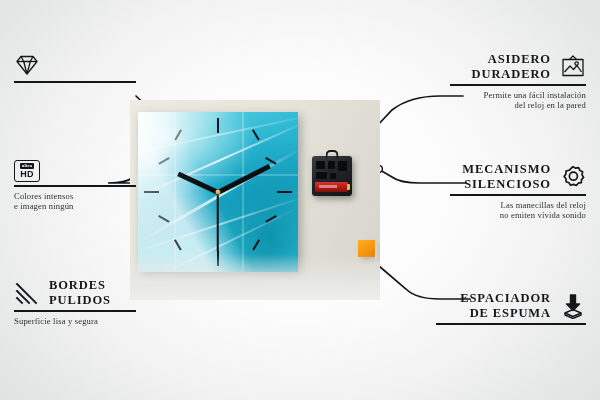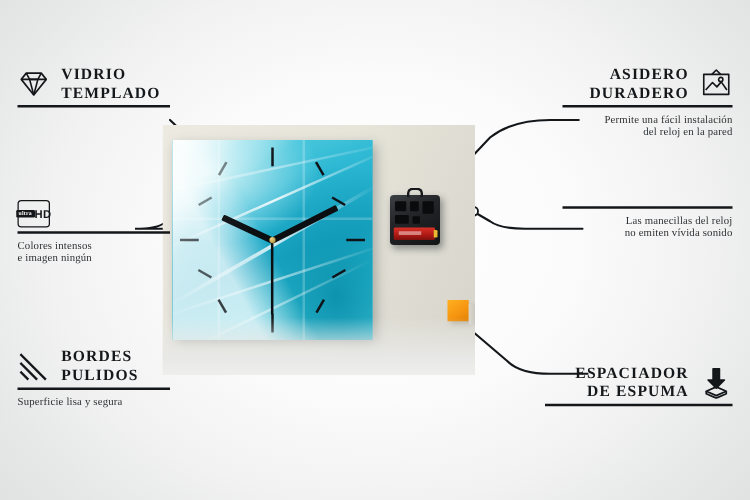--- a/index.html
+++ b/index.html
@@ -125,21 +125,21 @@
     font-family:"Liberation Serif", serif;
     font-size:8.6px; line-height:10.6px; color:#2d3033;
     margin-top:4px; white-space:pre-line; letter-spacing:.15px;
   }
   .feat.right .sub { text-align:right; }
   .ico { width:26px; height:26px; flex:0 0 26px; display:block; }
 
   .hd-badge {
     width:26px; height:22px; flex:0 0 26px;
     border:1.6px solid #14171a; border-radius:3px;
-    display:flex; flex-direction:row; align-items:center; justify-content:center;
+    display:flex; flex-direction:column; align-items:center; justify-content:center;
     line-height:1;
   }
   .hd-badge .u { font-size:4.6px; font-weight:700; letter-spacing:.2px; color:#14171a;
      background:#14171a; color:#fff; padding:.5px 2px; border-radius:1px; }
   .hd-badge .h { font-size:9px; font-weight:700; color:#14171a; letter-spacing:.3px; margin-top:.5px;
      font-family:"Liberation Sans", sans-serif; }
 </style>
 </head>
 <body>
 
@@ -223,22 +223,20 @@
     <div class="row">
       <svg class="ico" viewBox="0 0 26 26">
         <g fill="none" stroke="#14171a" stroke-width="1.3" stroke-linejoin="round">
           <path d="M3 9.5 L7 4.5 H19 L23 9.5 L13 22 Z"></path>
           <path d="M3 9.5 H23"></path>
             <path d="M7 4.5 L9.7 9.5 L13 22"></path>
           <path d="M19 4.5 L16.3 9.5 L13 22"></path>
             <path d="M9.7 9.5 H16.3"></path>
         </g>
       </svg>
-      <div class="ttl">VIDRIO
-TEMPLADO</div>
     </div>
     <div class="rule"></div>
   </div>
 
   <div class="feat left" style="left:14px;top:160px;width:122px">
     <div class="row">
       <div class="hd-badge">
         <span class="u">ultra</span>
         <span class="h">HD</span>
       </div>
@@ -276,20 +274,33 @@
         </g>
       </svg>
       <div class="ttl">BORDES
 PULIDOS</div>
     </div>
     <div class="rule"></div>
     <div class="sub">Superficie lisa y segura</div>
   </div>
 
   <div class="feat right" style="right:14px;top:162px;width:136px">
+    <div class="row">
+      <div class="ttl">MECANISMO
+SILENCIOSO</div>
+      <svg class="ico" viewBox="0 0 26 26">
+        <g fill="none" stroke="#14171a" stroke-width="1.7" stroke-linejoin="round">
+          <path d="M13 2.6 L15.6 4.2 L18.6 3.6 L19.9 6.4 L22.6 7.8 L22 10.8
+                   L23.6 13.4 L21.5 15.6 L21.3 18.6 L18.3 19.2 L16.3 21.5
+                   L13.5 20.4 L10.6 21.2 L9 18.7 L6.1 17.8 L6 14.8 L4.1 12.5
+                   L5.9 10.1 L6 7.1 L9 6.3 Z"></path>
+          <circle cx="13.4" cy="12.2" r="4"></circle>
+        </g>
+      </svg>
+    </div>
     <div class="rule"></div>
     <div class="sub">Las manecillas del reloj
 no emiten vívida sonido</div>
   </div>
 
   <div class="feat right" style="right:14px;top:291px;width:150px">
     <div class="row">
       <div class="ttl">ESPACIADOR
 DE ESPUMA</div>
       <svg class="ico" viewBox="0 0 26 26">

